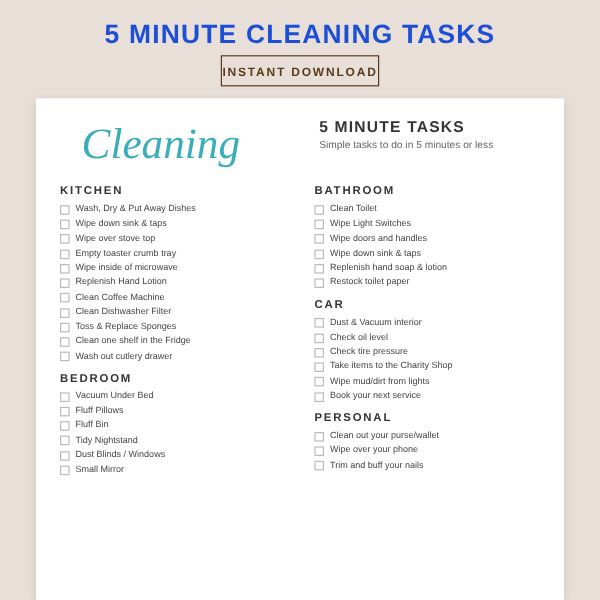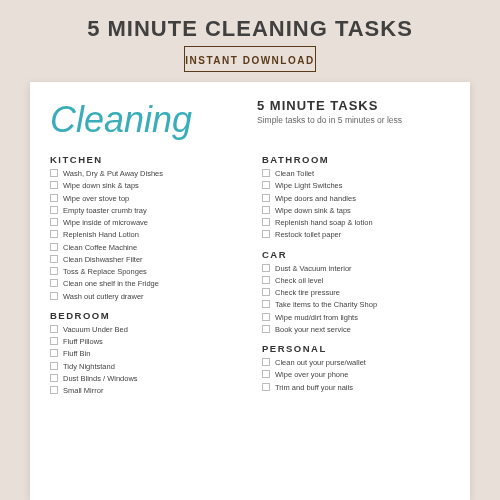--- a/index.html
+++ b/index.html
@@ -11,21 +11,21 @@
       font-family: 'Georgia', serif;
       overflow: hidden;
       display: flex;
       flex-direction: column;
       align-items: center;
     }
 
     .page-title {
       font-size: 22px;
       font-weight: 900;
-      color: #404040;
+      color: #1d4ed8;
       padding: 16px 0 4px 0;
       letter-spacing: 1px;
       font-family: Arial, sans-serif;
     }
 
     .subtitle-bar {
       border: 1.5px solid #5a3a1a;
       padding: 3px 0;
       margin-bottom: 10px;
     }
@@ -51,25 +51,26 @@
 
     .card-header {
       display: flex;
       align-items: flex-start;
       margin-bottom: 10px;
     }
 
     .cleaning-script {
       font-size: 36px;
       color: #3aadbb;
-      font-family: Liberation Sans, sans-serif;
+      font-family: Liberation Serif, serif;
       font-style: italic;
       line-height: 1;
       flex: 1;
       padding-top: 4px;
+      margin-left: 18px;
     }
 
     .five-min-box {
       flex: 1;
       border-left: none;
       padding-left: 14px;
     }
 
     .five-min-title {
       font-size: 13px;
@@ -104,21 +105,21 @@
       letter-spacing: 1.5px;
       color: #333;
       font-family: Arial, sans-serif;
       margin-bottom: 4px;
       margin-top: 6px;
       border-bottom: none;
     }
 
     .task-item {
       display: flex;
-      align-items: flex-start;
+      align-items: flex-end;
       margin-bottom: 2.5px;
       gap: 5px;
     }
 
     .checkbox {
       width: 8px;
       height: 8px;
       border: 1px solid #bbb;
       flex-shrink: 0;
       background: #fff;

